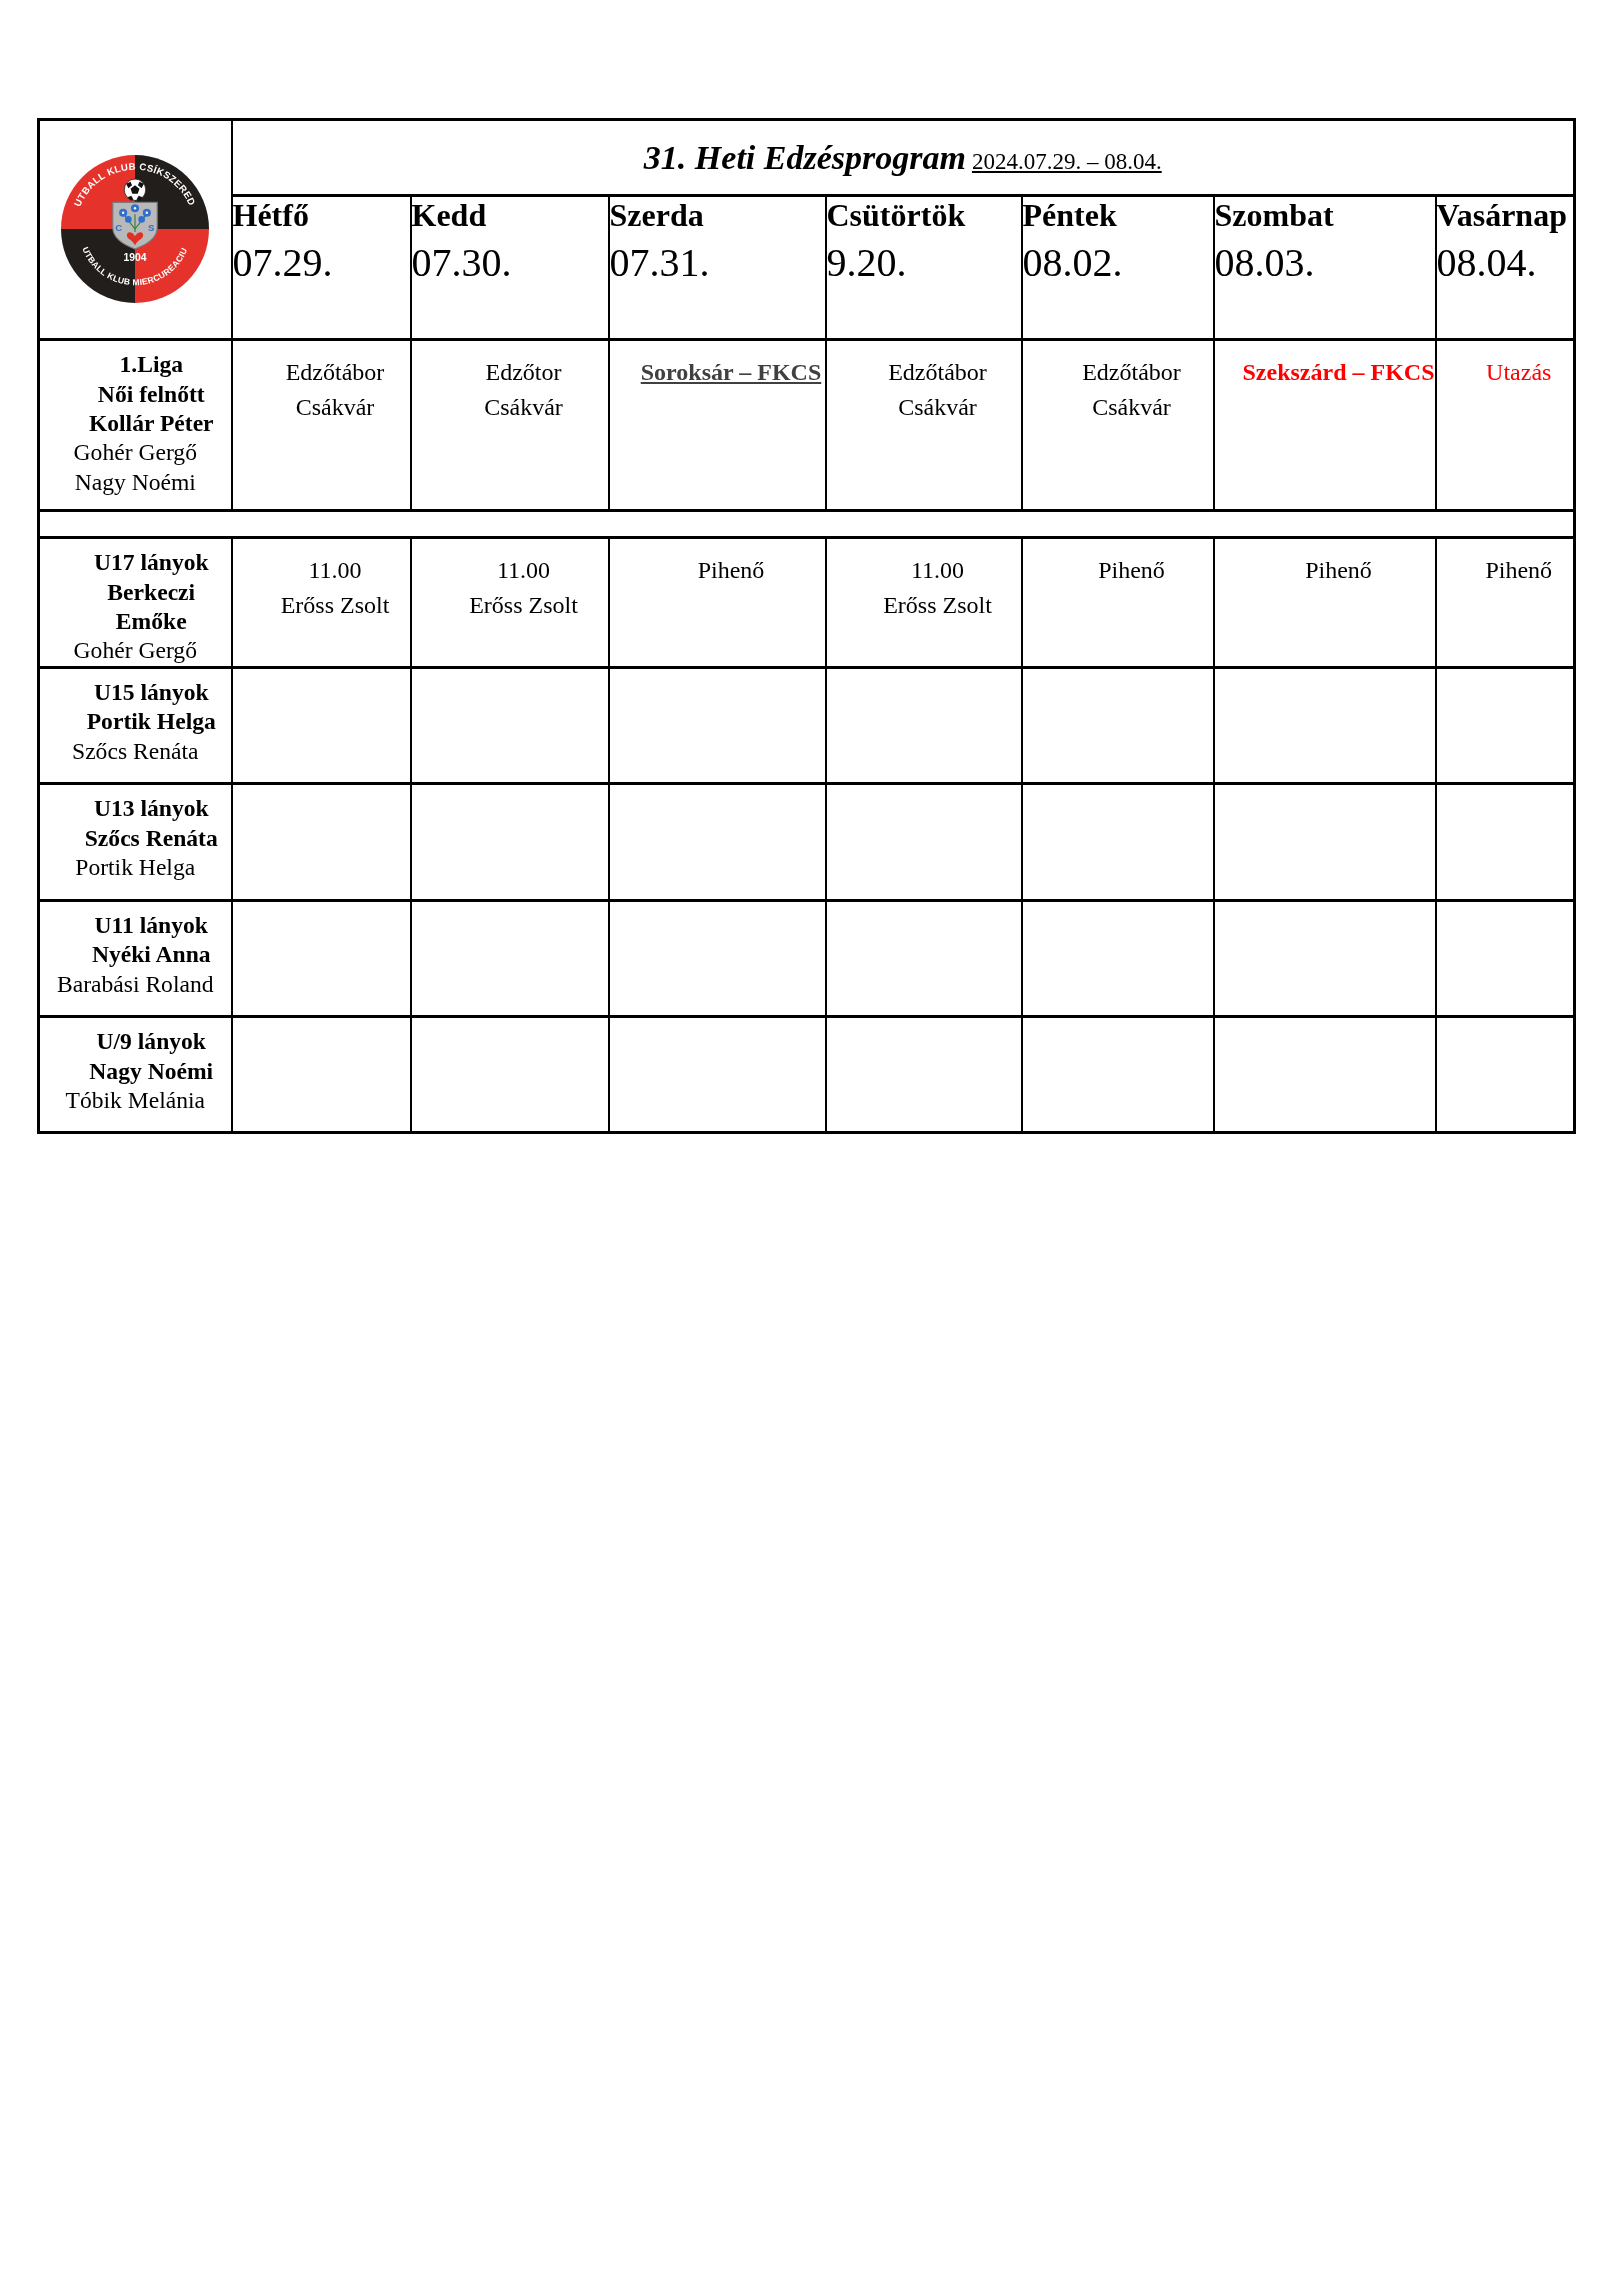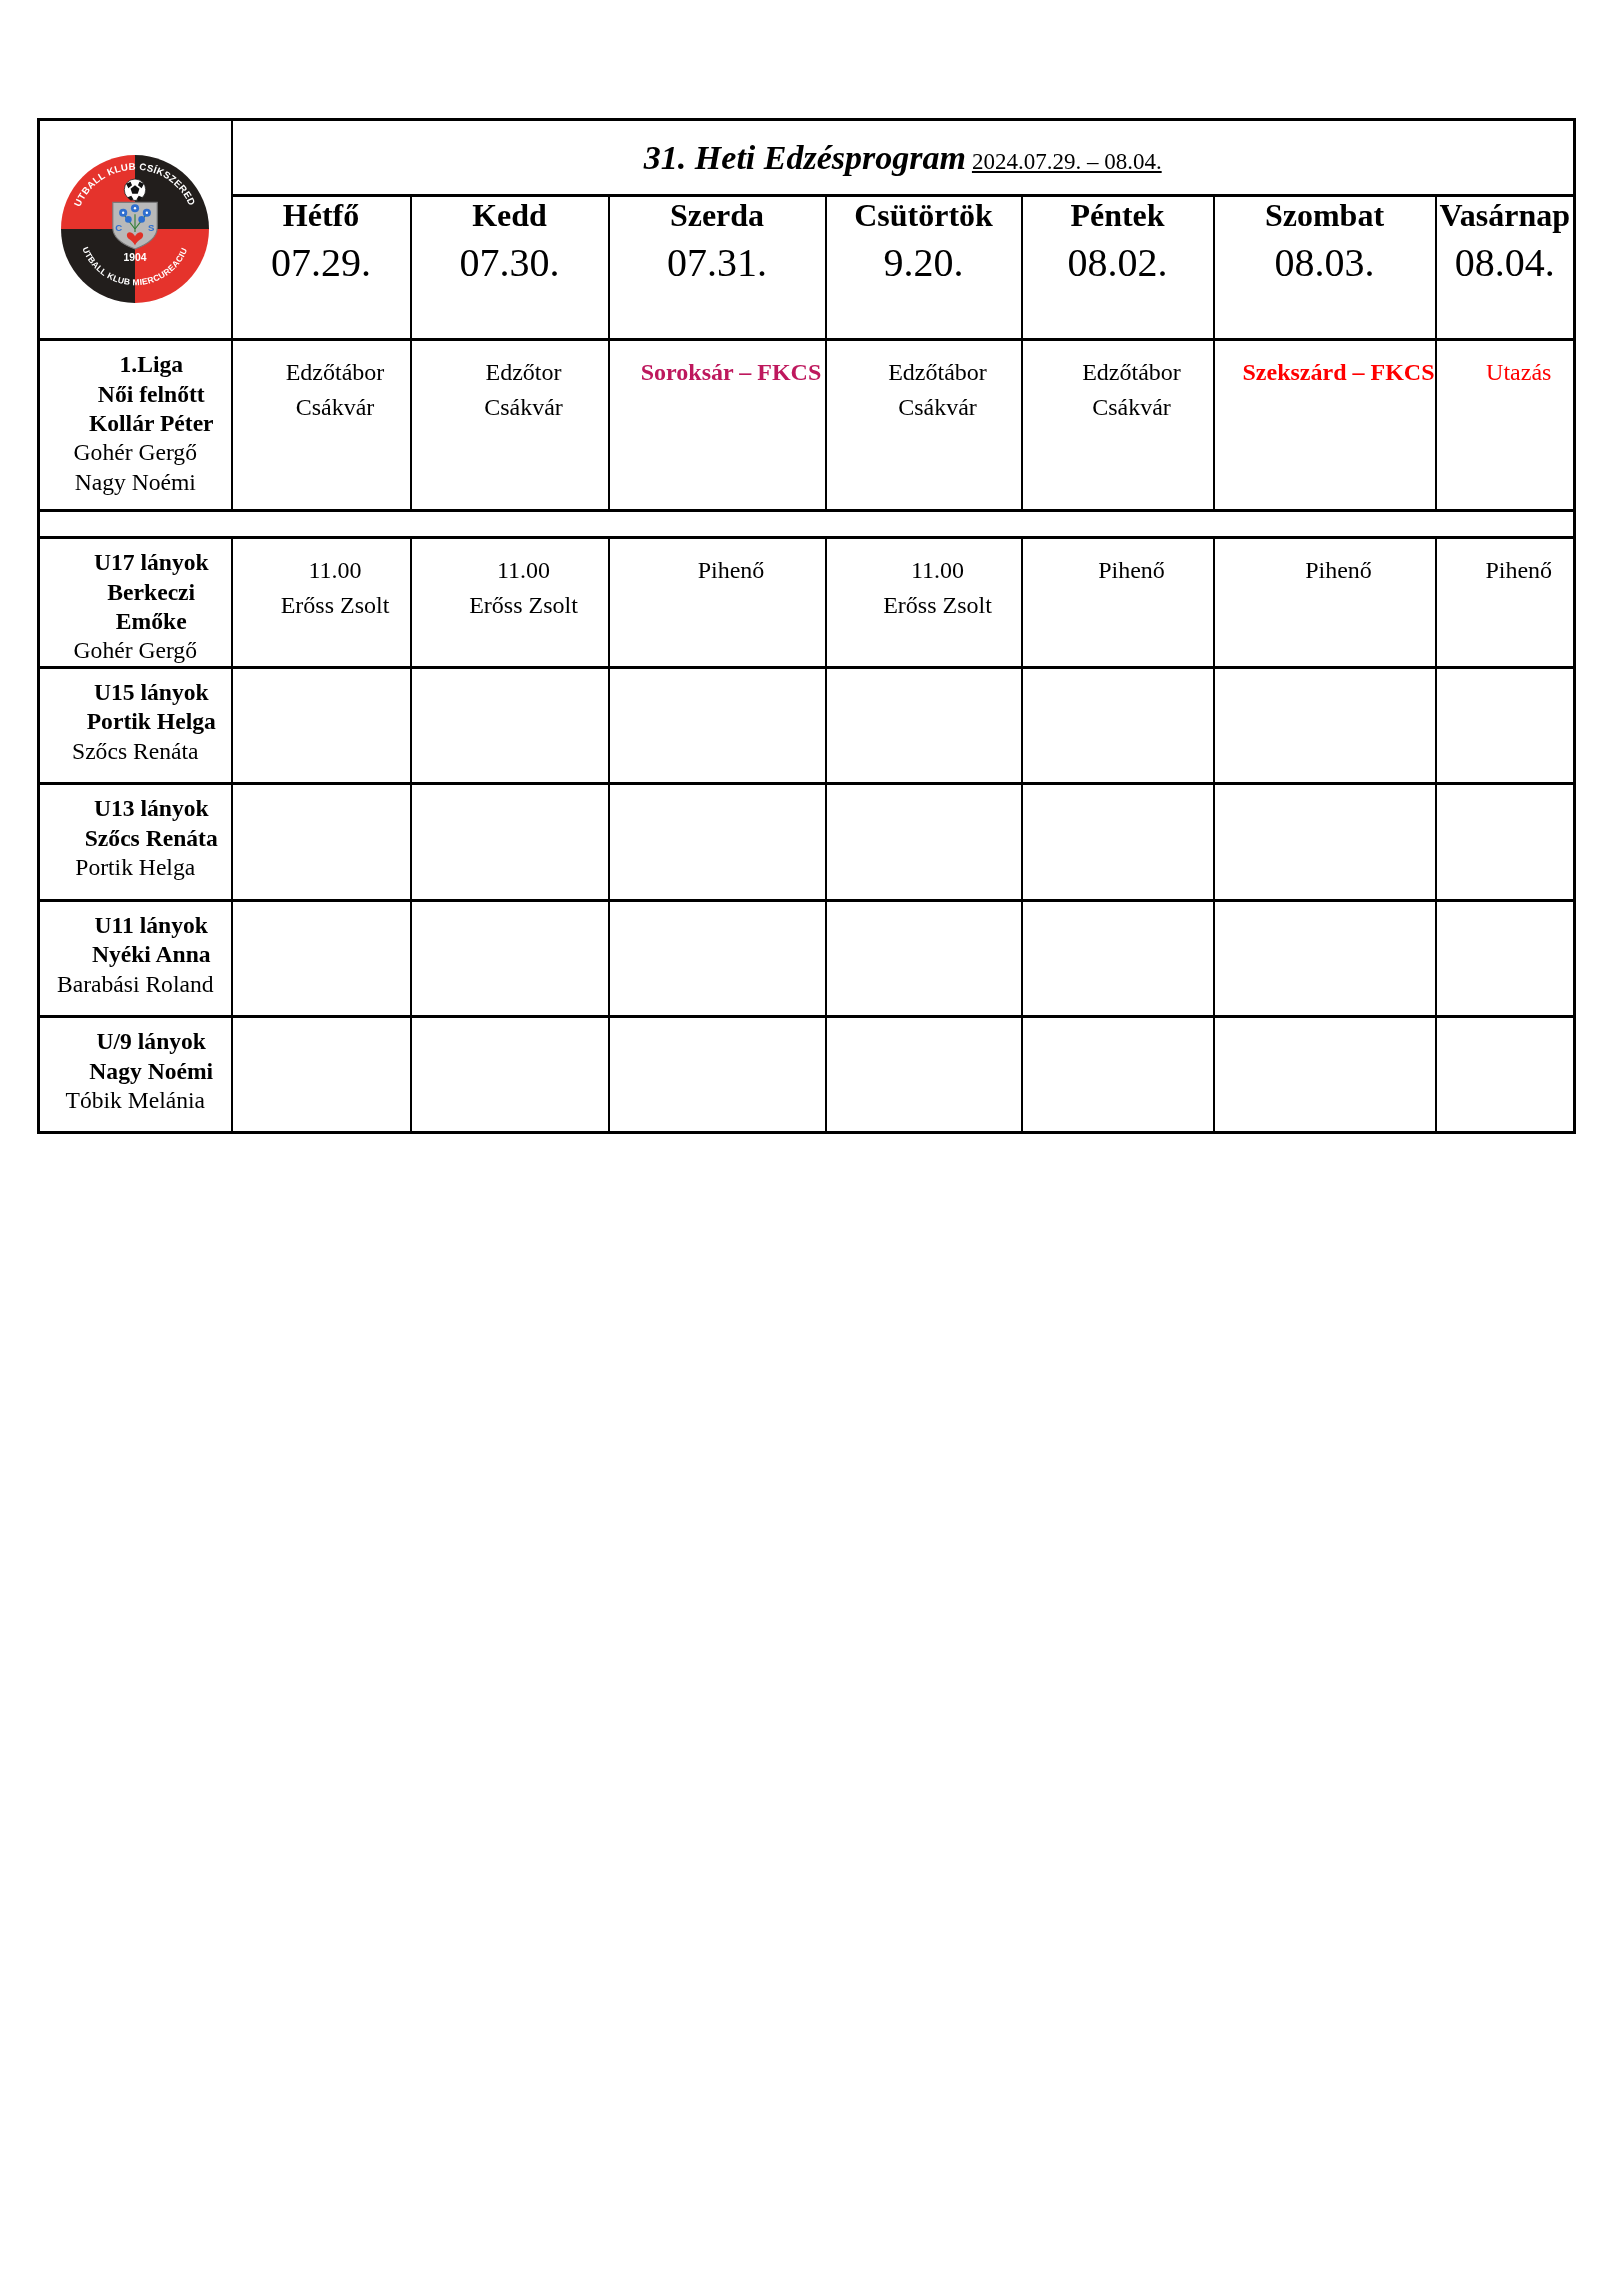--- a/index.html
+++ b/index.html
@@ -63,21 +63,21 @@
   }
   .club-logo {
     width: 148px;
     height: 148px;
     display: inline-block;
   }
   
   th.day-th {
     height: 141px;
     vertical-align: top;
-    text-align: center;
+    text-align: left;
     font-weight: normal;
     padding-top: 17px;
   }
   .day-name {
     font-size: 32px;
     font-weight: bold;
     line-height: 37px;
   }
   .day-date {
     font-size: 40px;
@@ -222,21 +222,21 @@
             <div class="lbl">Nagy Noémi</div>
           </th>
           <td class="data-cell">
             <div class="cline">Edzőtábor</div>
             <div class="cline">Csákvár</div>
           </td>
           <td class="data-cell">
             <div class="cline">Edzőtor</div>
             <div class="cline">Csákvár</div>
           </td>
-          <td class="data-cell b" style="color: #be185d;">
+          <td class="data-cell b" style="color: #404040; text-decoration: underline;">
             <div class="cline">Soroksár – FKCS</div>
           </td>
           <td class="data-cell">
             <div class="cline">Edzőtábor</div>
             <div class="cline">Csákvár</div>
           </td>
           <td class="data-cell">
             <div class="cline">Edzőtábor</div>
             <div class="cline">Csákvár</div>
           </td>

